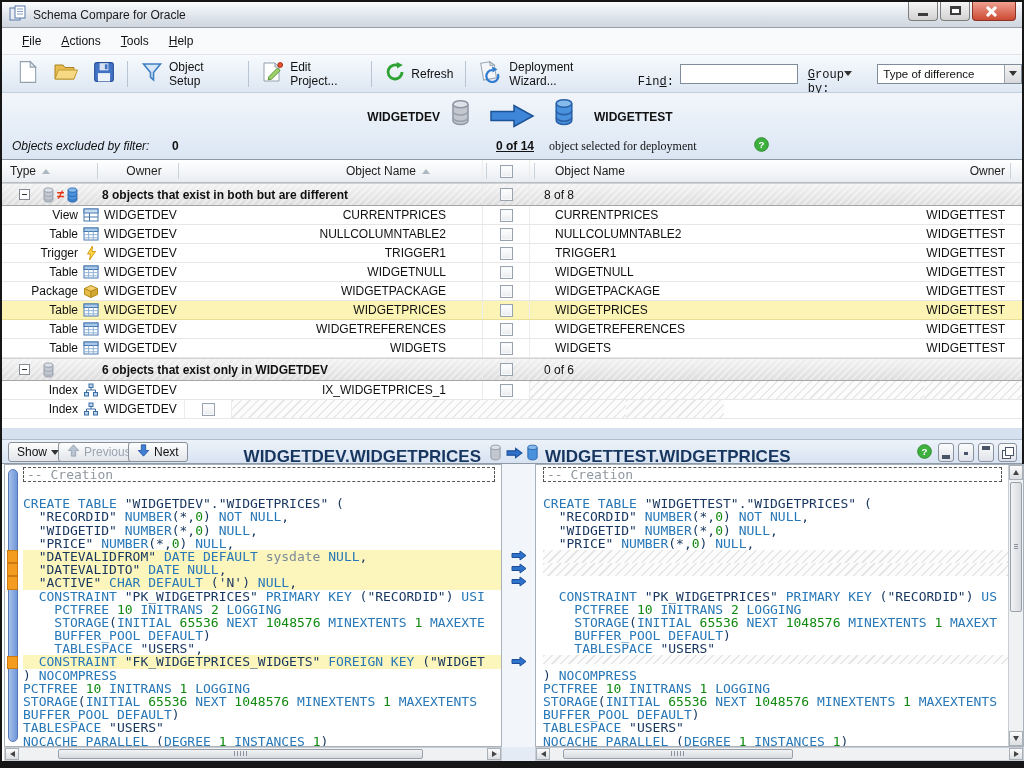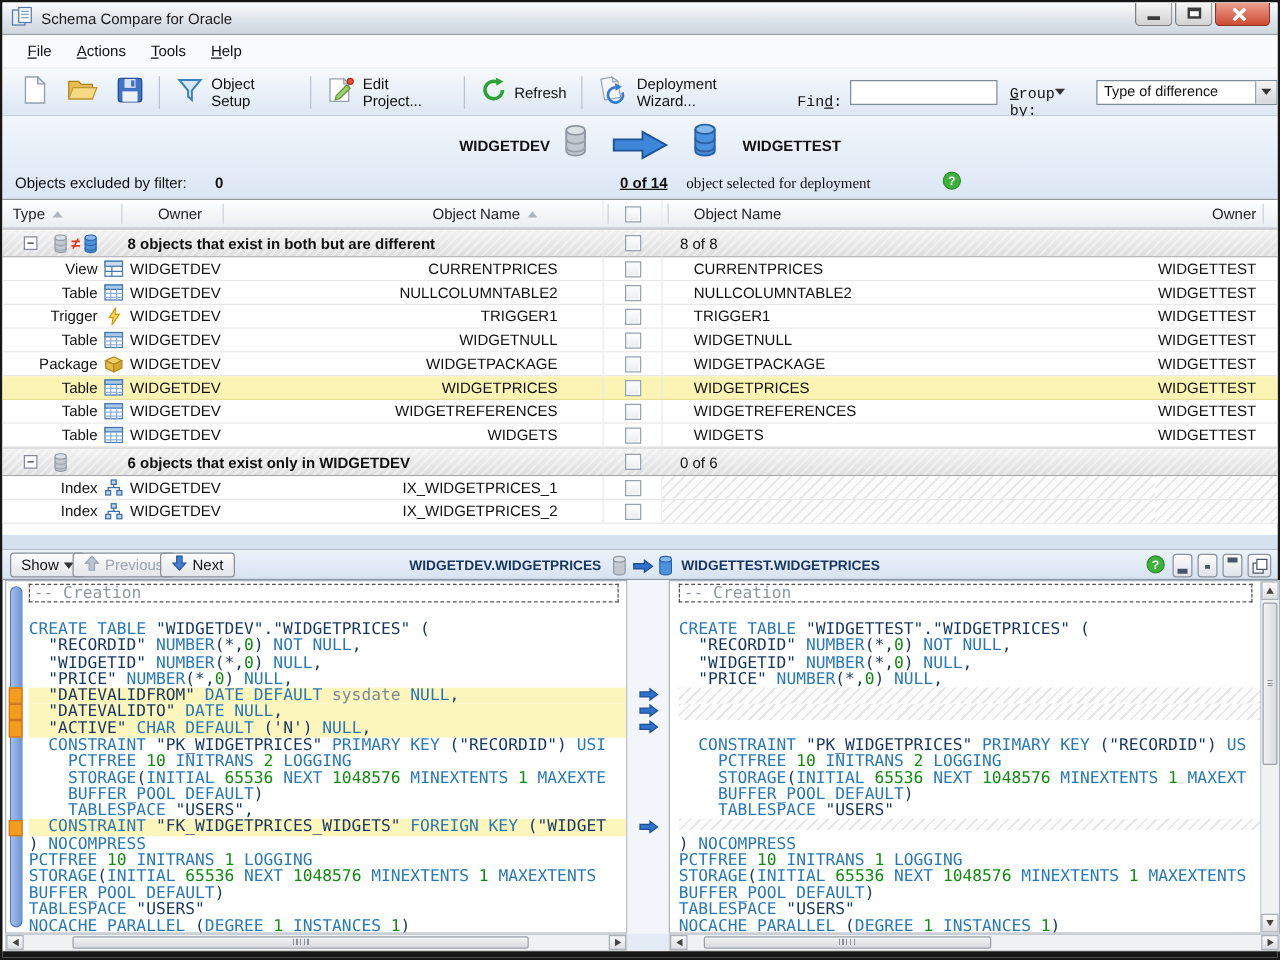--- a/index.html
+++ b/index.html
@@ -87,21 +87,21 @@
   .hatchbg { background:repeating-linear-gradient(135deg,#e9e9e9 0 1.5px,#fcfcfc 1.5px 6px); }
 
   
   .splitter { position:absolute; top:426px; left:0; right:0; height:11px; background:#d6e1f0; }
   .diffbar { position:absolute; top:437px; left:0; right:0; height:25px;
     background:linear-gradient(#ecf2f9,#d8e3f2); border-top:1px solid #b2bcc9; border-bottom:1px solid #8f99a6; }
   .diffbar .abs { position:absolute; white-space:nowrap; }
   .dbtn { position:absolute; top:2px; height:20px; border:1px solid #8a909a; border-radius:3px;
     background:linear-gradient(#fdfdfd,#e2e5ea); display:flex; align-items:center; gap:4px; padding:0 8px; font-size:12px; }
   .dbtn.disabled { color:#9aa4b0; }
-  .difflabel { font-size:11px; font-weight:bold; color:#17365f; top:7px; }
+  .difflabel { font-size:17px; font-weight:bold; color:#17365f; top:7px; }
   .layout-btn { position:absolute; top:3px; width:16px; height:19px; border:1px solid #8a92a0; border-radius:3px;
     background:linear-gradient(#fcfcfc,#dfe3e9); }
   .layout-btn i { position:absolute; left:3px; right:3px; background:#4a5568; }
   .lb-bottom i { bottom:2px; height:4px; }
   .lb-mid i { top:8px; height:3px; left:5px; right:5px; }
   .lb-top i { top:2px; height:4px; }
   .lb-restore::before { content:""; position:absolute; left:3px; top:6px; width:7px; height:7px; border:1px solid #4a5568; background:#fff; }
   .lb-restore::after { content:""; position:absolute; left:6px; top:3px; width:7px; height:7px; border:1px solid #4a5568; background:#fff; }
 
   
@@ -268,21 +268,21 @@
         </svg></span>
     <span class="abs" style="left:487px; top:10px;"><svg width="46" height="26" viewBox="0 0 46 26">
           <path d="M2 8.5 h23 V2.5 L44 13 25 23.5 V17.5 H2 Z" fill="#3e86d8" stroke="#1c5296" stroke-width="1.5"></path>
         </svg></span>
     <span class="abs" style="left:551px; top:5px;"><svg width="22" height="28" viewBox="0 0 14 18">
           <path d="M2 3.5 v11 c0 1.4 2.2 2.5 5 2.5 s5 -1.1 5 -2.5 v-11" fill="#4a92de" stroke="#2a62a8"></path>
           <path d="M2 8.2 c0 1.4 2.2 2.5 5 2.5 s5-1.1 5-2.5 M2 12.4 c0 1.4 2.2 2.5 5 2.5 s5-1.1 5-2.5" fill="none" stroke="#2a62a8"></path>
           <ellipse cx="7" cy="3.5" rx="5" ry="2.4" fill="#85bbec" stroke="#2a62a8"></ellipse>
         </svg></span>
     <span class="abs b" style="left:592px; top:17px;">WIDGETTEST</span>
-    <span class="abs" style="left:10px; top:46px;">Objects excluded by filter:</span>
+    <span class="abs" style="left:10px; top:46px;font-style:italic;">Objects excluded by filter:</span>
     <span class="abs b" style="left:170px; top:46px;">0</span>
     <span class="abs b" style="right:488px; top:46px;text-decoration:underline;">0 of 14</span>
     <span class="abs" style="left:547px; top:46px;font-family:Liberation Serif, serif;">object selected for deployment</span>
     <span class="abs" style="left:752px; top:44px;"><svg width="15" height="15" viewBox="0 0 16 16">
           <circle cx="8" cy="8" r="7.3" fill="#3db03d" stroke="#2a8a2a"></circle>
           <text x="8" y="11.8" text-anchor="middle" font-size="10.5" font-weight="bold" fill="#fff" font-family="sans-serif">?</text>
         </svg></span>
   </div>
 
   <div class="grid">
@@ -507,21 +507,20 @@
           <span class="c-type">Index</span>
           <span class="c-ticon">
             <svg width="18" height="14" viewBox="0 0 18 14">
               <path d="M9 4.5 V7 M4.5 9.5 V7 H13.5 V9.5" stroke="#3a6ea5" fill="none"></path>
               <rect x="7" y="1" width="4" height="3.5" fill="#bcd4ee" stroke="#3a6ea5"></rect>
               <rect x="2.5" y="9.5" width="4" height="3.5" fill="#bcd4ee" stroke="#3a6ea5"></rect>
               <rect x="11.5" y="9.5" width="4" height="3.5" fill="#bcd4ee" stroke="#3a6ea5"></rect>
             </svg>
           </span>
           <span class="c-owner">WIDGETDEV</span>
-          <span class="c-obj">IX_WIDGETPRICES_2</span>
           <span class="c-check">
             <span class="cb"></span>
           </span>
           <span class="c-obj2 hatchbg"></span>
           <span class="c-owner2 hatchbg"></span>
         </div>
       </div>
   </div>
 
   <div class="splitter"></div>

